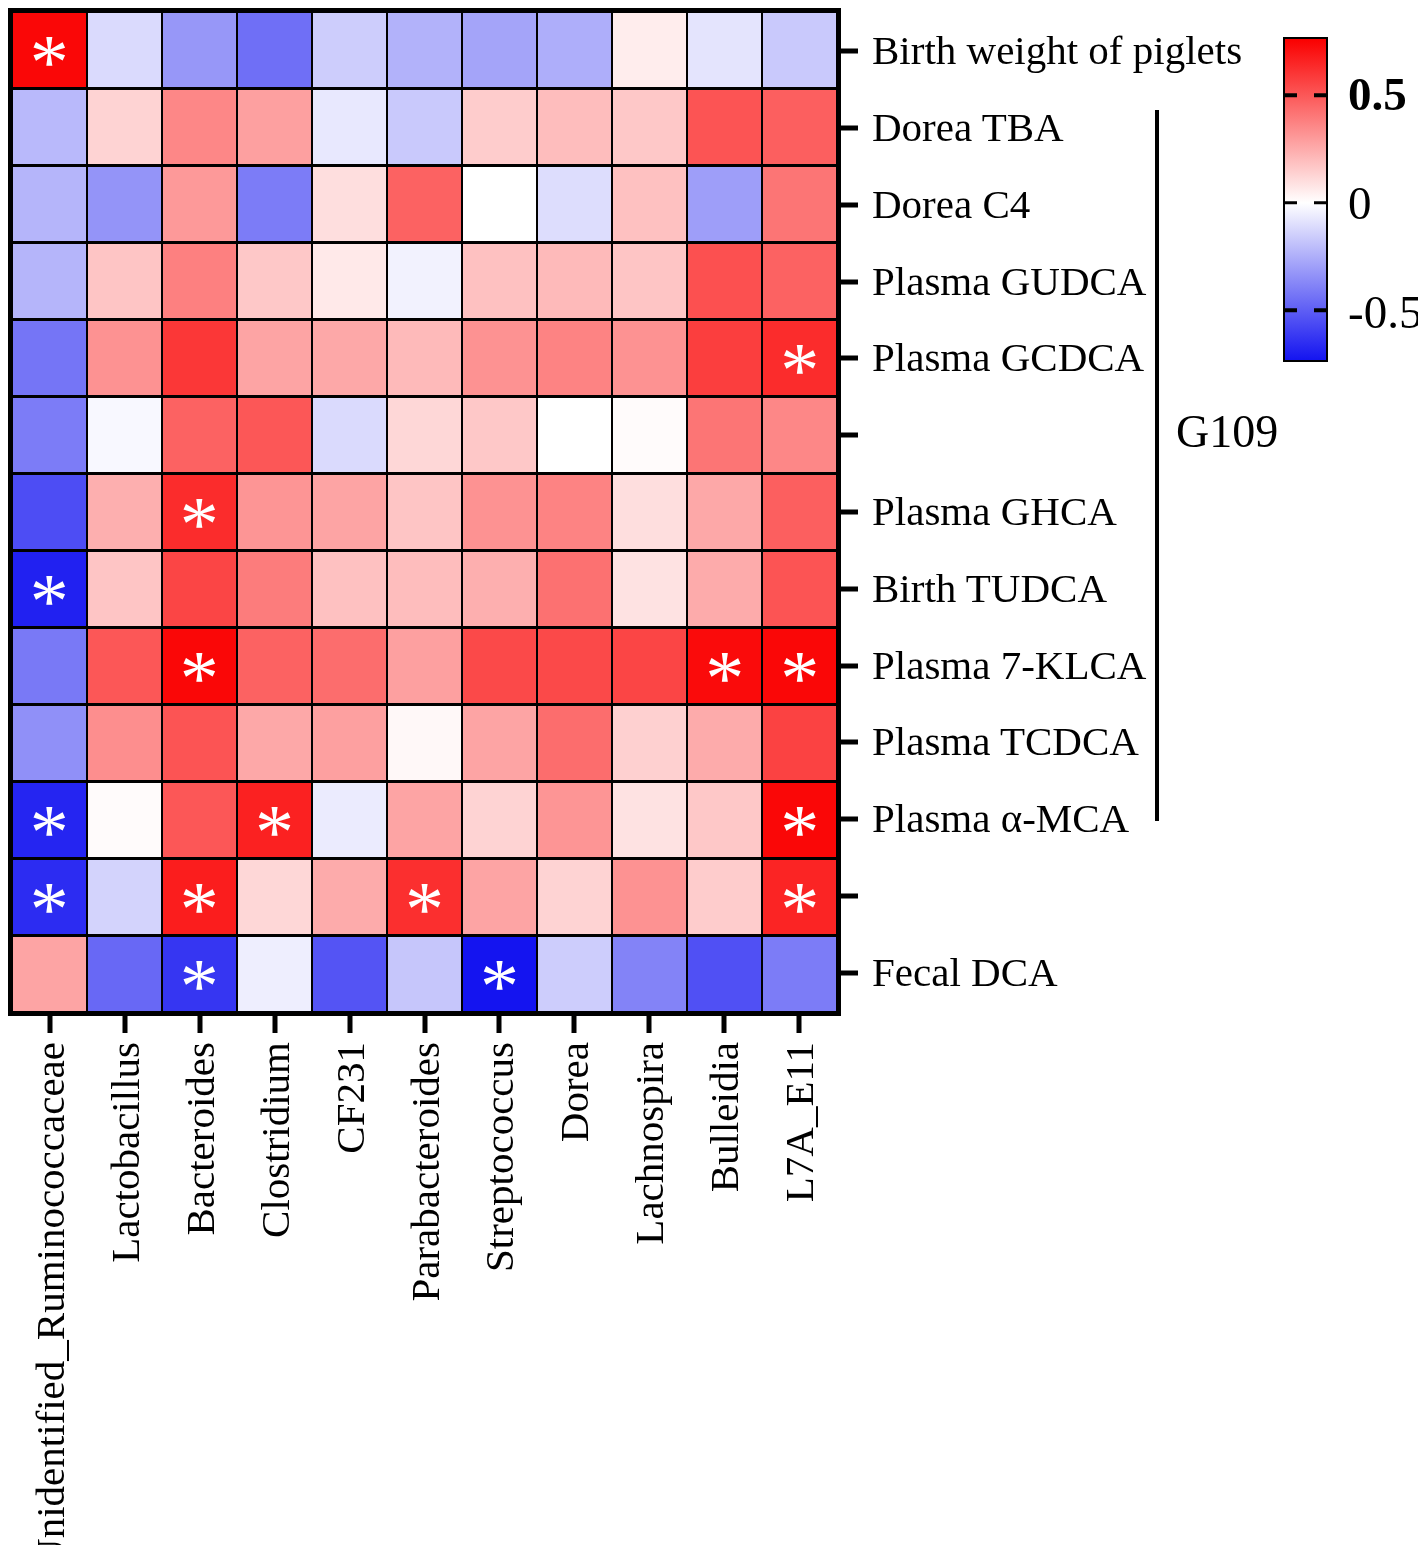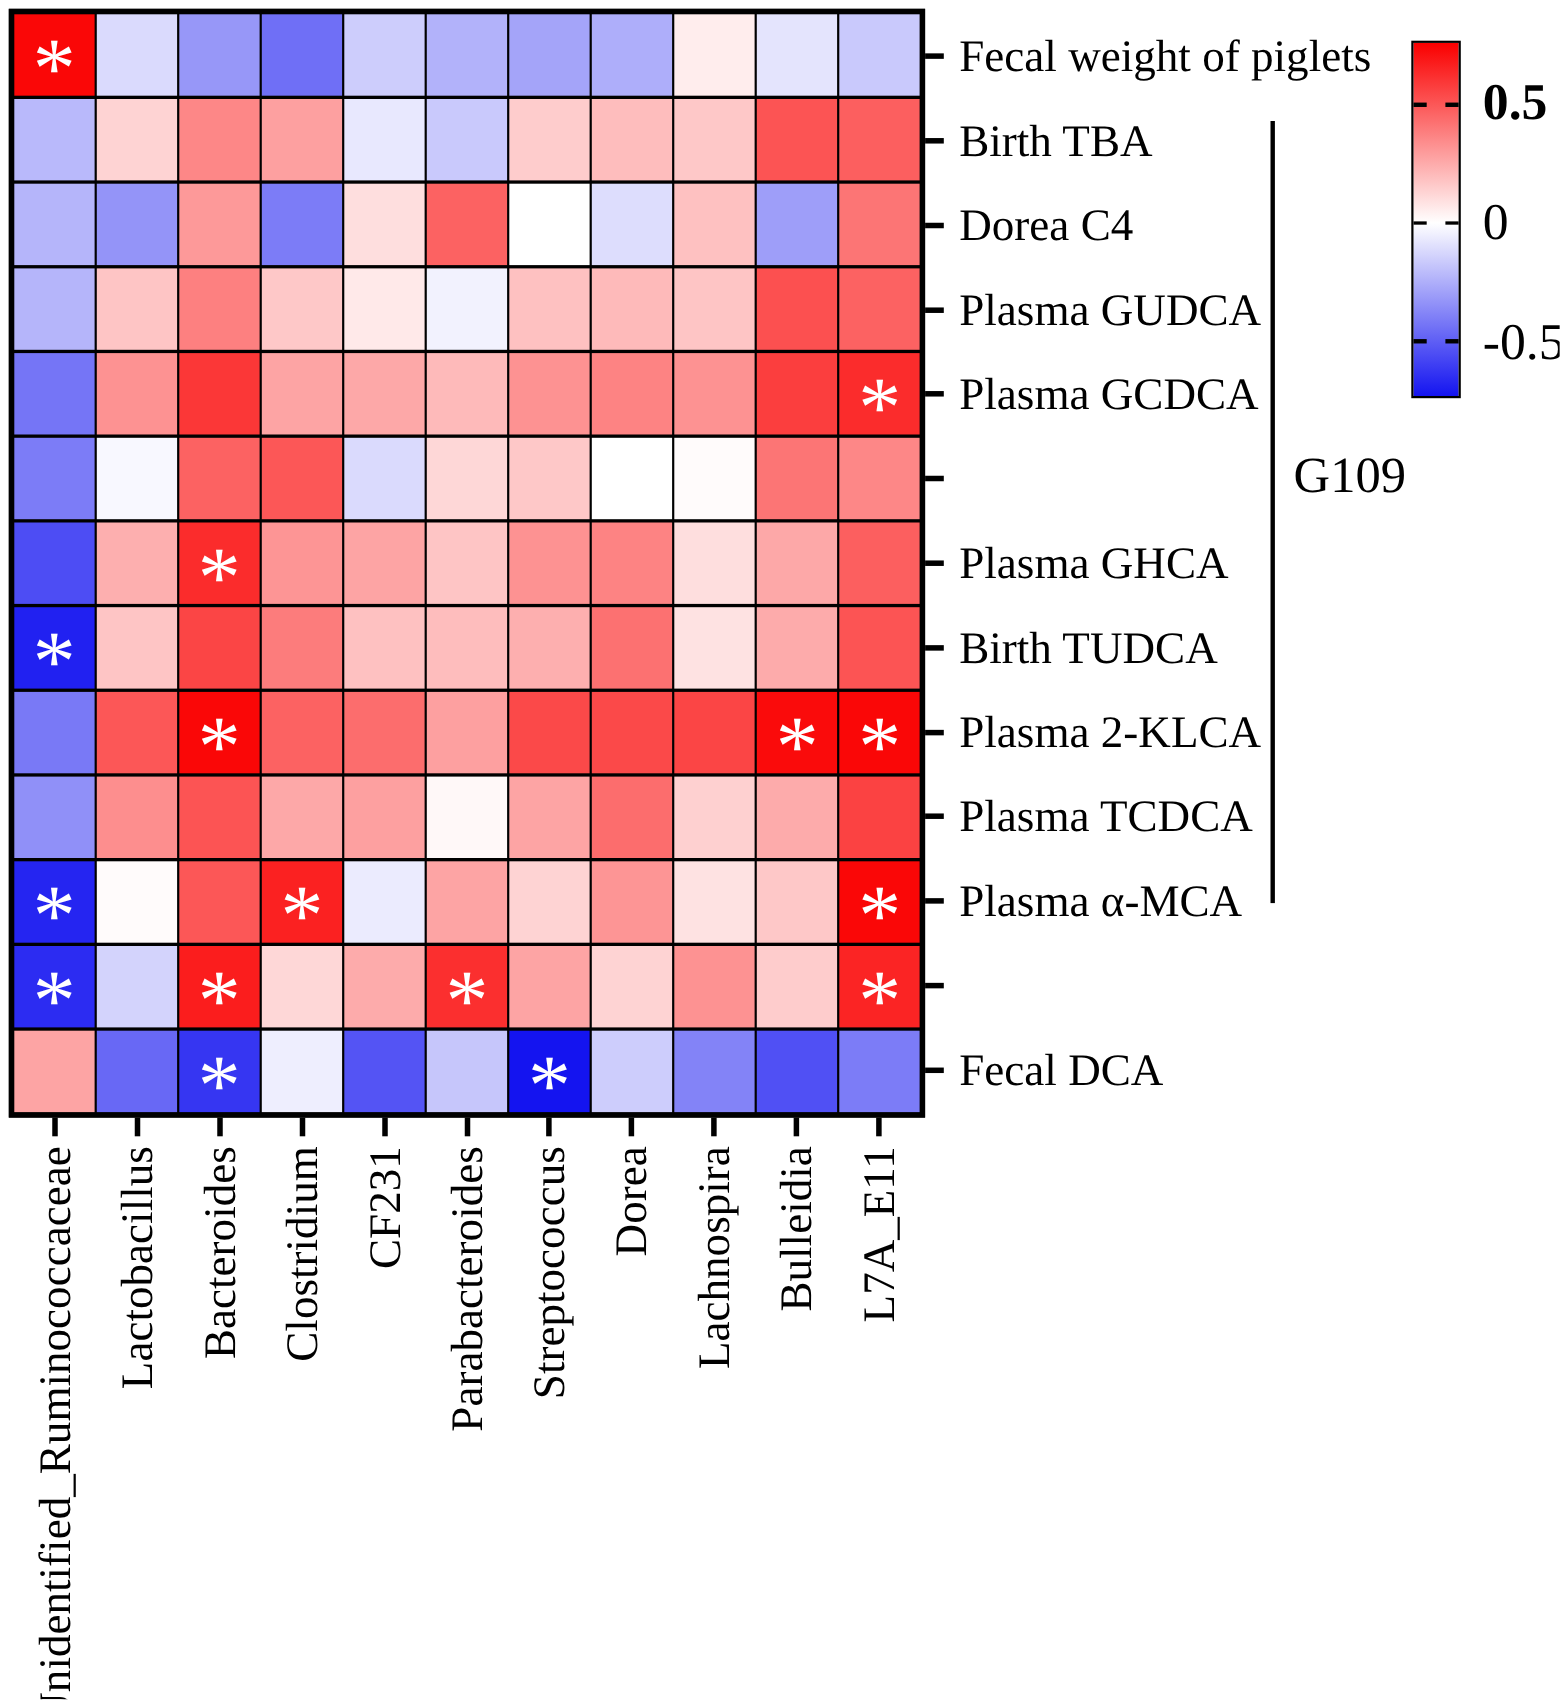--- a/index.html
+++ b/index.html
@@ -240,28 +240,28 @@
       <div class="rtick" style="top: 42.3077%;"></div>
       <div class="rtick" style="top: 50%;"></div>
       <div class="rtick" style="top: 57.6923%;"></div>
       <div class="rtick" style="top: 65.3846%;"></div>
       <div class="rtick" style="top: 73.0769%;"></div>
       <div class="rtick" style="top: 80.7692%;"></div>
       <div class="rtick" style="top: 88.4615%;"></div>
       <div class="rtick" style="top: 96.1538%;"></div>
     </div>
   <div id="rowlabels">
-      <div class="rlabel" style="top: 3.84615%;">Fecal weight of piglets</div>
-      <div class="rlabel" style="top: 11.5385%;">Birth TBA</div>
+      <div class="rlabel" style="top: 3.84615%;">Birth weight of piglets</div>
+      <div class="rlabel" style="top: 11.5385%;">Dorea TBA</div>
       <div class="rlabel" style="top: 19.2308%;">Dorea C4</div>
       <div class="rlabel" style="top: 34.6154%;">Plasma GCDCA</div>
       <div class="rlabel" style="top: 26.9231%;">Plasma GUDCA</div>
       <div class="rlabel" style="top: 50%;">Plasma GHCA</div>
       <div class="rlabel" style="top: 57.6923%;">Birth TUDCA</div>
-      <div class="rlabel" style="top: 65.3846%;">Plasma 2-KLCA</div>
+      <div class="rlabel" style="top: 65.3846%;">Plasma 7-KLCA</div>
       <div class="rlabel" style="top: 80.7692%;">Plasma α-MCA</div>
       <div class="rlabel" style="top: 73.0769%;">Plasma TCDCA</div>
       <div class="rlabel" style="top: 96.1538%;">Fecal DCA</div>
     </div>
 
   <div id="colticks">
       <div class="ctick" style="left: 4.54545%;"></div>
       <div class="ctick" style="left: 13.6364%;"></div>
       <div class="ctick" style="left: 22.7273%;"></div>
       <div class="ctick" style="left: 31.8182%;"></div>

